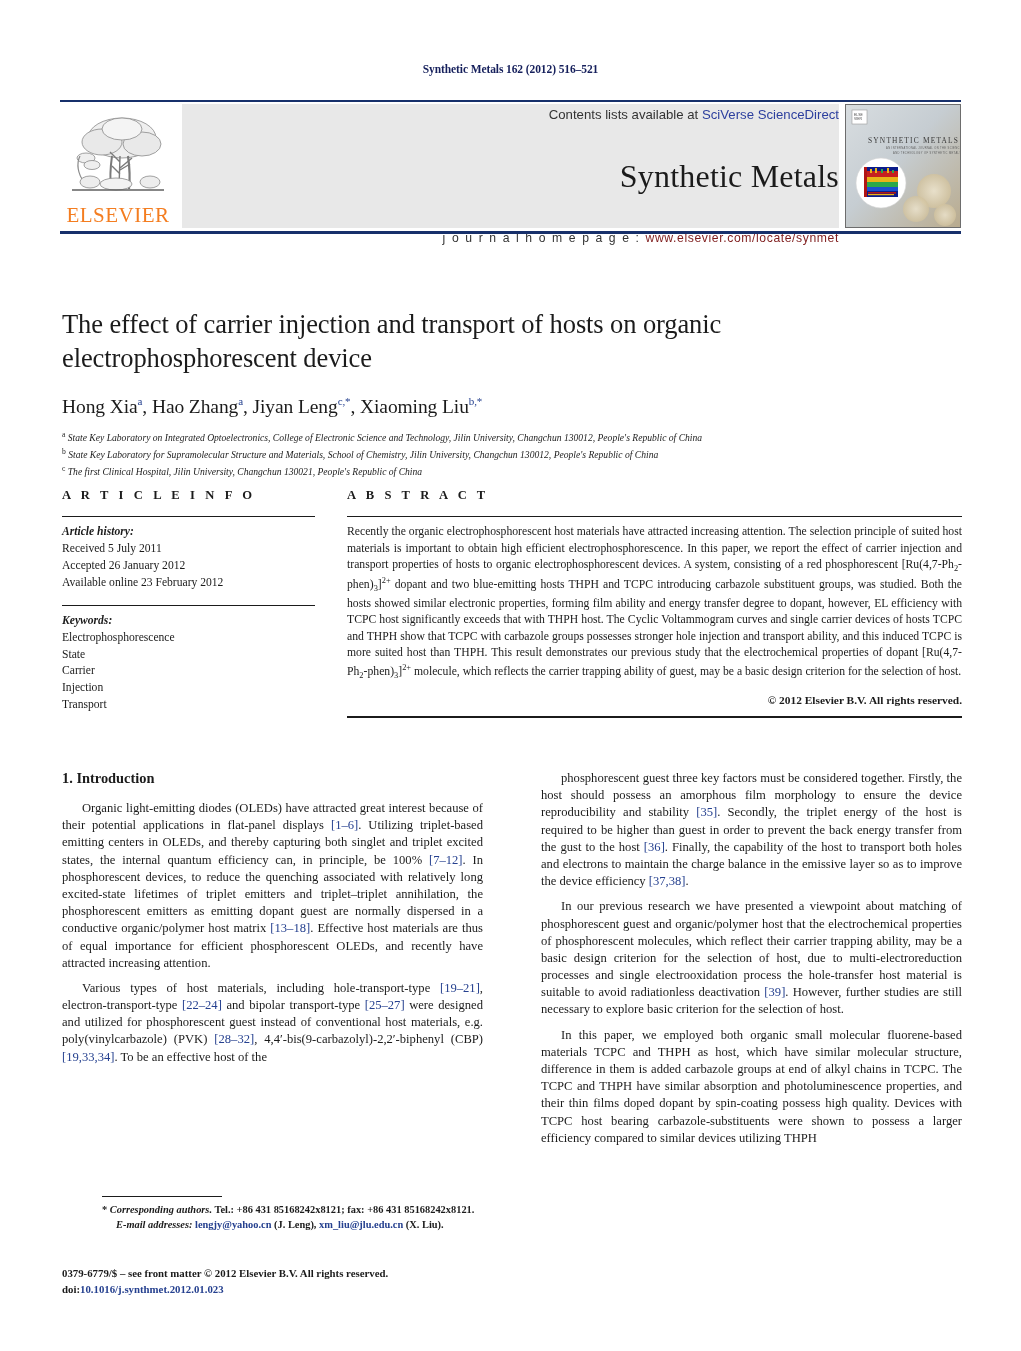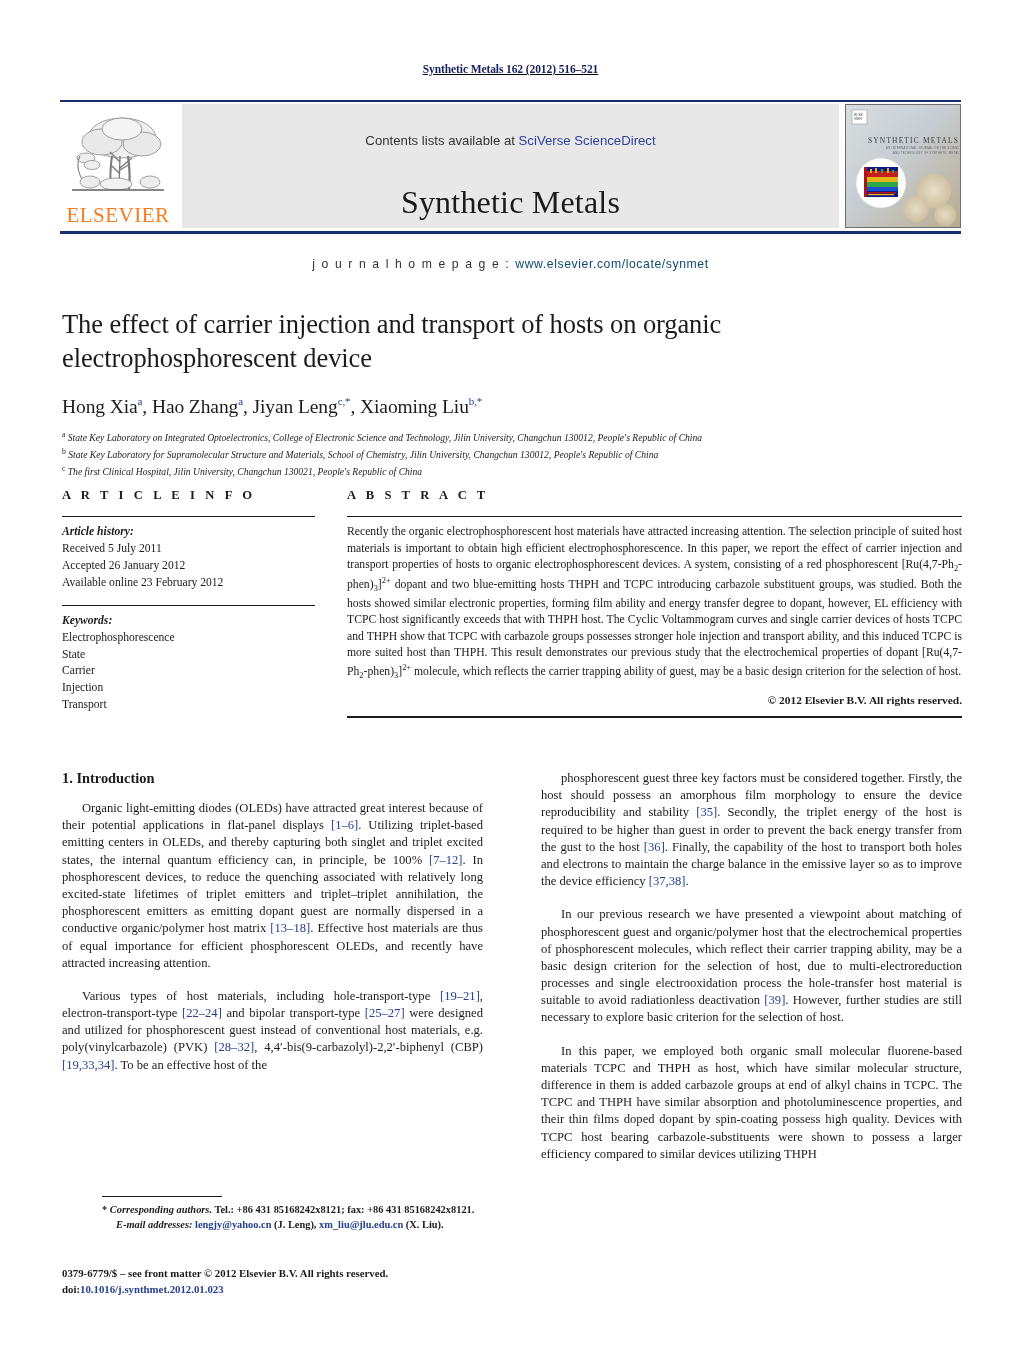--- a/index.html
+++ b/index.html
@@ -15,21 +15,20 @@
     color: #000000;
     position: relative;
     overflow: hidden;
   }
   .page {
     position: relative;
     width: 1021px;
     height: 1059px;
     box-sizing: border-box;
     padding: 0;
-    text-decoration: underline;
   }
 
   
   .running-head {
     text-align: center;
     font-size: 11.5px;
     font-weight: bold;
     color: #16205c;
     letter-spacing: -0.1px;
     padding-top: 63px;
@@ -74,23 +73,23 @@
     color: #f47d20;
     line-height: 1;
     margin-top: 1px;
   }
   .masthead-center {
     flex: 1 1 auto;
     background: #e8e8e8;
     margin: 0 6px 0 6px;
     display: flex;
     flex-direction: column;
-    align-items: center;
+    align-items: flex-end;
     justify-content: space-between;
-    padding: 29px 0 14px 0;
+    padding: 3px 0 14px 0;
     box-sizing: border-box;
     gap: 36px;
   }
   .contents-line {
     font-family: "Liberation Sans", sans-serif;
     font-size: 13.2px;
     color: #333333;
   }
   .contents-line .sd-link {
     color: #2c3f9e;
@@ -101,21 +100,21 @@
     color: #1b1b1b;
     letter-spacing: 0.2px;
   }
   .homepage-line {
     font-family: "Liberation Sans", sans-serif;
     font-size: 12.2px;
     color: #333333;
     letter-spacing: 1.6px;
   }
   .homepage-line .hp-url {
-    color: #0c4a6e;
+    color: #7f1d1d;
     letter-spacing: 0.6px;
   }
   .cover-thumb {
     width: 116px;
     flex: 0 0 116px;
     position: relative;
     background: #ffffff;
     border: 1px solid #6d6d6d;
     box-sizing: border-box;
     overflow: hidden;
@@ -255,21 +254,21 @@
   }
   .para {
     font-size: 12.6px;
     line-height: 1.365;
     text-align: justify;
     text-indent: 20px;
     margin: 0;
     color: #1b1b1b;
     hyphens: none;
   }
-  .para + .para { margin-top: 16px; }
+  .para + .para { margin-top: 8px; }
   .ref { color: #25408f; }
 
   
   .footnotes {
     position: absolute;
     left: 62px;
     top: 1196px;
     width: 421px;
     margin-left: 40px;
   }

